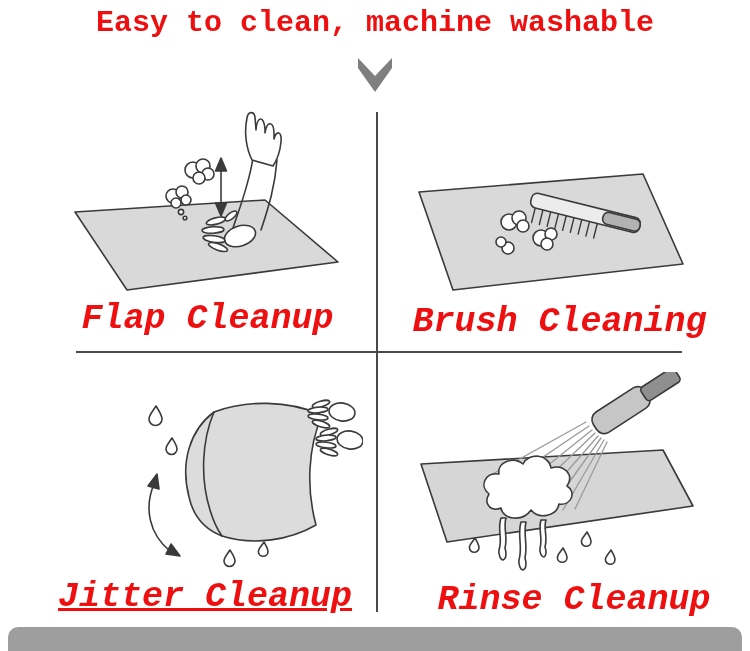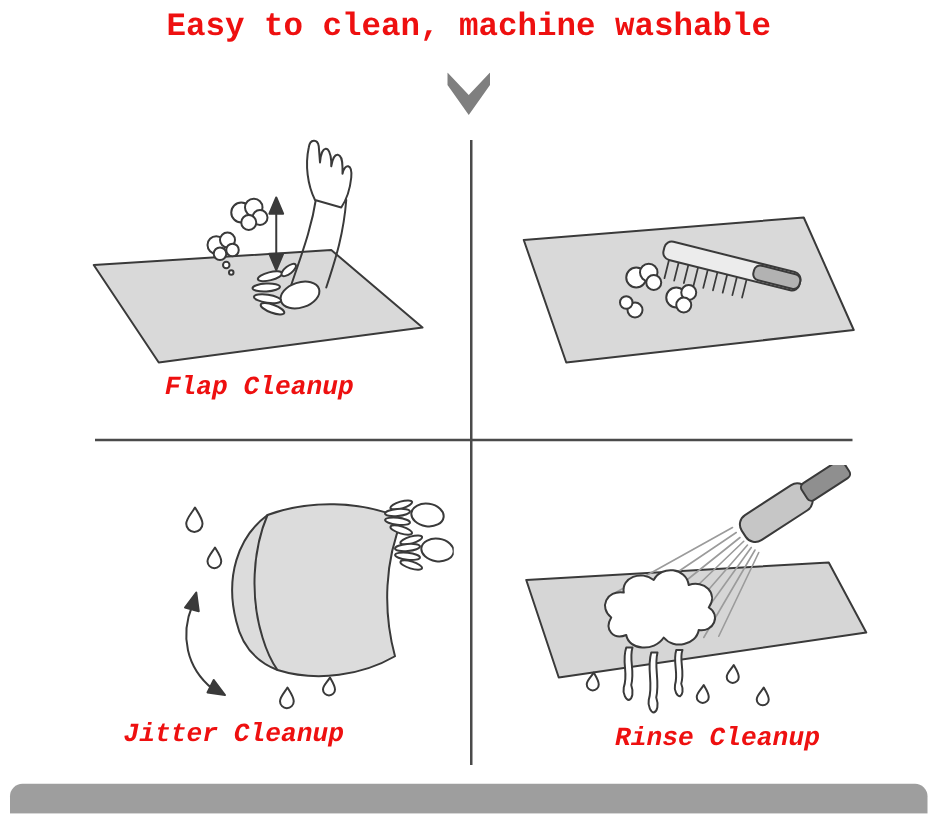--- a/index.html
+++ b/index.html
@@ -4,40 +4,40 @@
 <style>
   * { margin:0; padding:0; box-sizing:border-box; }
   html,body { background:#ffffff; }
   .canvas {
     position:relative; width:750px; height:651px; background:#ffffff;
     overflow:hidden;
     font-family:"Liberation Mono","DejaVu Sans Mono",monospace;
   }
   .title {
     position:absolute; top:6px; left:0; width:100%;
-    text-align:center; font-size:26px; font-weight:bold;
+    text-align:center; font-size:30px; font-weight:bold;
     color:var(--accent-red,#ee1010); white-space:nowrap;
   }
   .chevron { position:absolute; left:355px; top:58px; }
   .divider-v {
     position:absolute; left:376px; top:112px; width:2px; height:500px;
     background:var(--divider,#4a4a4a);
   }
   .divider-h {
     position:absolute; left:76px; top:351px; width:606px; height:2px;
     background:var(--divider,#4a4a4a);
   }
   .illus { position:absolute; }
   .caption {
-    position:absolute; font-size:21px; font-weight:bold; font-style:italic;
+    position:absolute; font-size:35px; font-weight:bold; font-style:italic;
     color:var(--accent-red,#ee1010); text-align:center; white-space:nowrap;
   }
   .c-flap   { left:35px;  top:299px; width:345px; }
   .c-brush  { left:392px; top:302px; width:335px; }
-  .c-jitter { left:12px;  top:577px; width:350px; }
+  .c-jitter { left:30px;  top:577px; width:350px;text-decoration:underline; }
   .c-rinse  { left:409px; top:580px; width:330px; }
   .footer-bar {
     position:absolute; left:8px; right:8px; top:627px; height:24px;
     background:var(--footer-gray,#9e9e9e); border-radius:10px 10px 0 0;
   }
 </style>
 </head>
 <body>
 
 <div class="canvas">
@@ -107,20 +107,21 @@
             <line x1="46" y1="15" x2="46" y2="30"></line>
           <line x1="54" y1="15" x2="54" y2="30"></line>
             <line x1="62" y1="15" x2="62" y2="30"></line>
           <line x1="70" y1="15" x2="70" y2="30"></line>
         </g>
         <rect x="0" y="0" width="112" height="15" rx="6" fill="#ececec"></rect>
         <rect x="74" y="1.5" width="38" height="12" rx="5" fill="#b2b2b2"></rect>
       </g>
     </g>
   </svg>
+  <div class="caption c-brush">Brush Cleaning</div>
 
   <svg class="illus" style="left:118px;top:388px" width="245" height="190" viewBox="0 0 245 190">
     <g stroke="#3a3a3a" stroke-width="1.6" stroke-linecap="round" stroke-linejoin="round" fill="none">
       <path d="M96,24 C128,12 170,12 204,27 C190,60 188,100 198,137
                C172,152 136,158 104,148 C86,141 75,127 71,109
                C62,74 72,42 96,24 Z" fill="#dcdcdc"></path>
       <path d="M96,24 C84,52 82,90 92,122 C95,132 99,141 104,148"></path>
       <g fill="#ffffff">
         <ellipse cx="224" cy="24" rx="13" ry="9" transform="rotate(8 224 24)"></ellipse>
         <ellipse cx="203" cy="16" rx="9" ry="2.8" transform="rotate(-16 203 16)"></ellipse>

